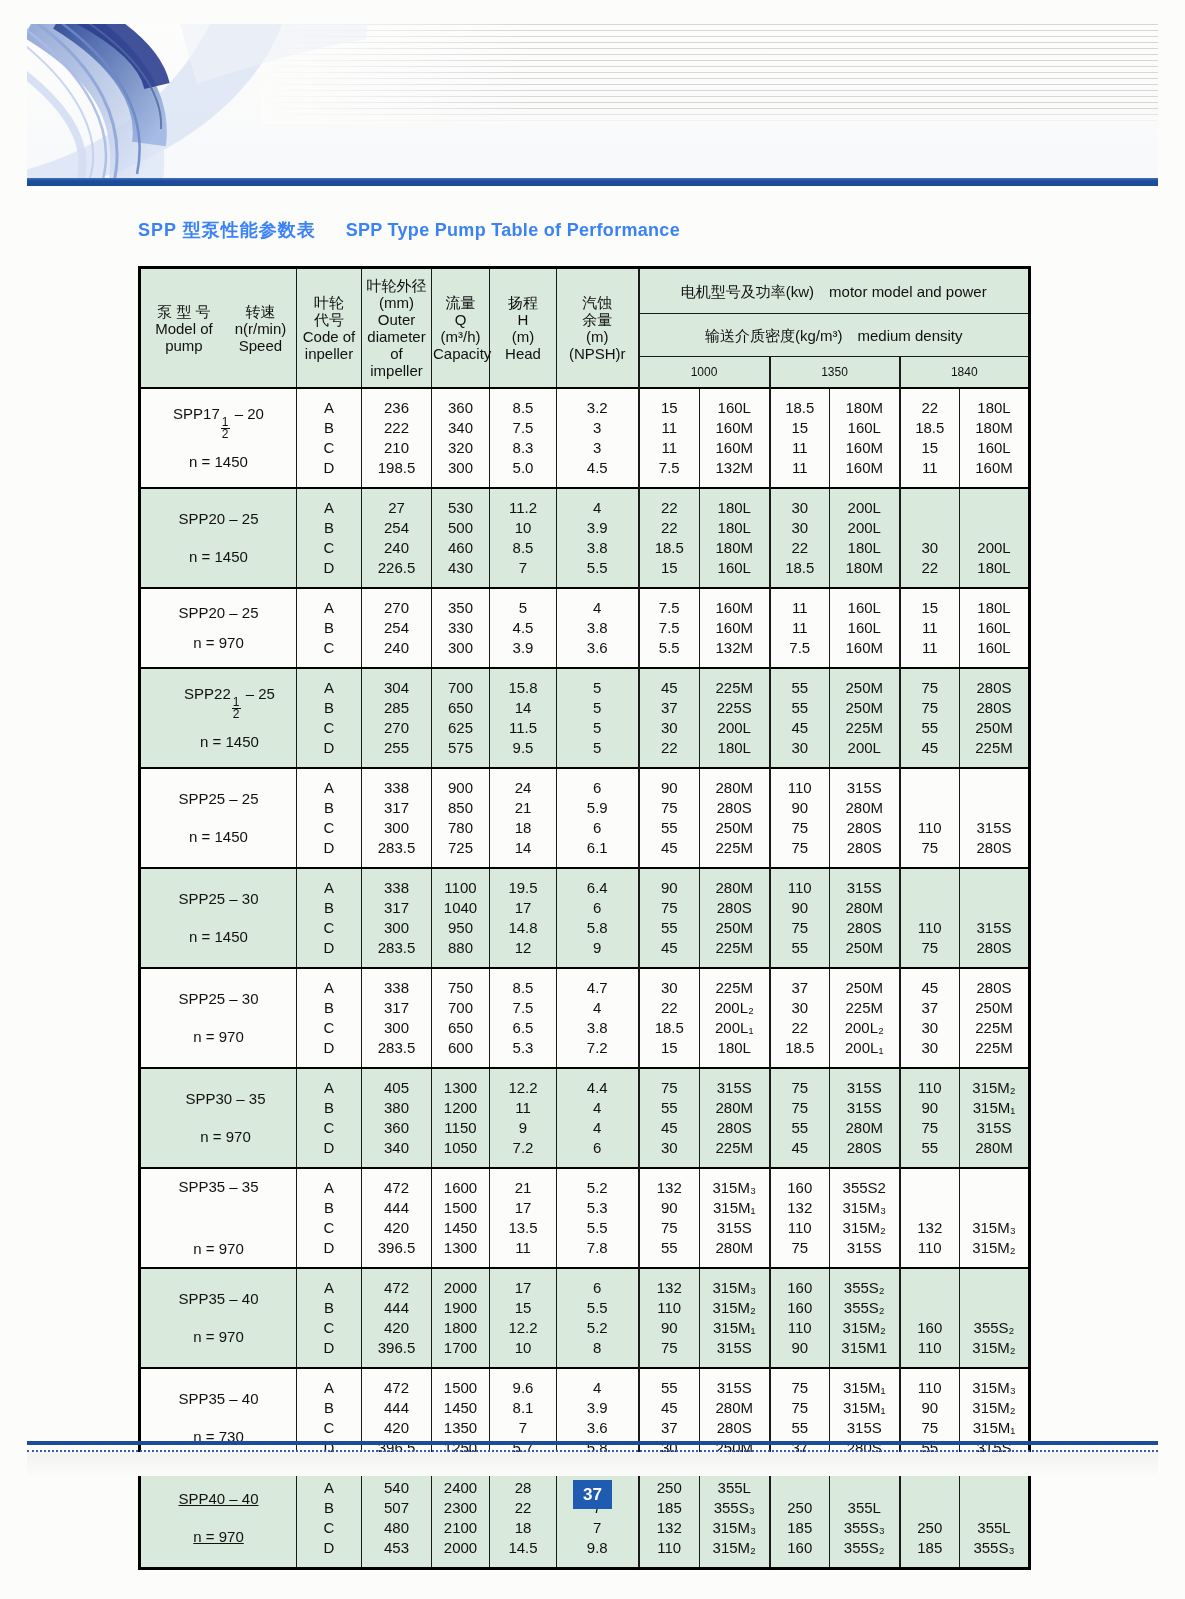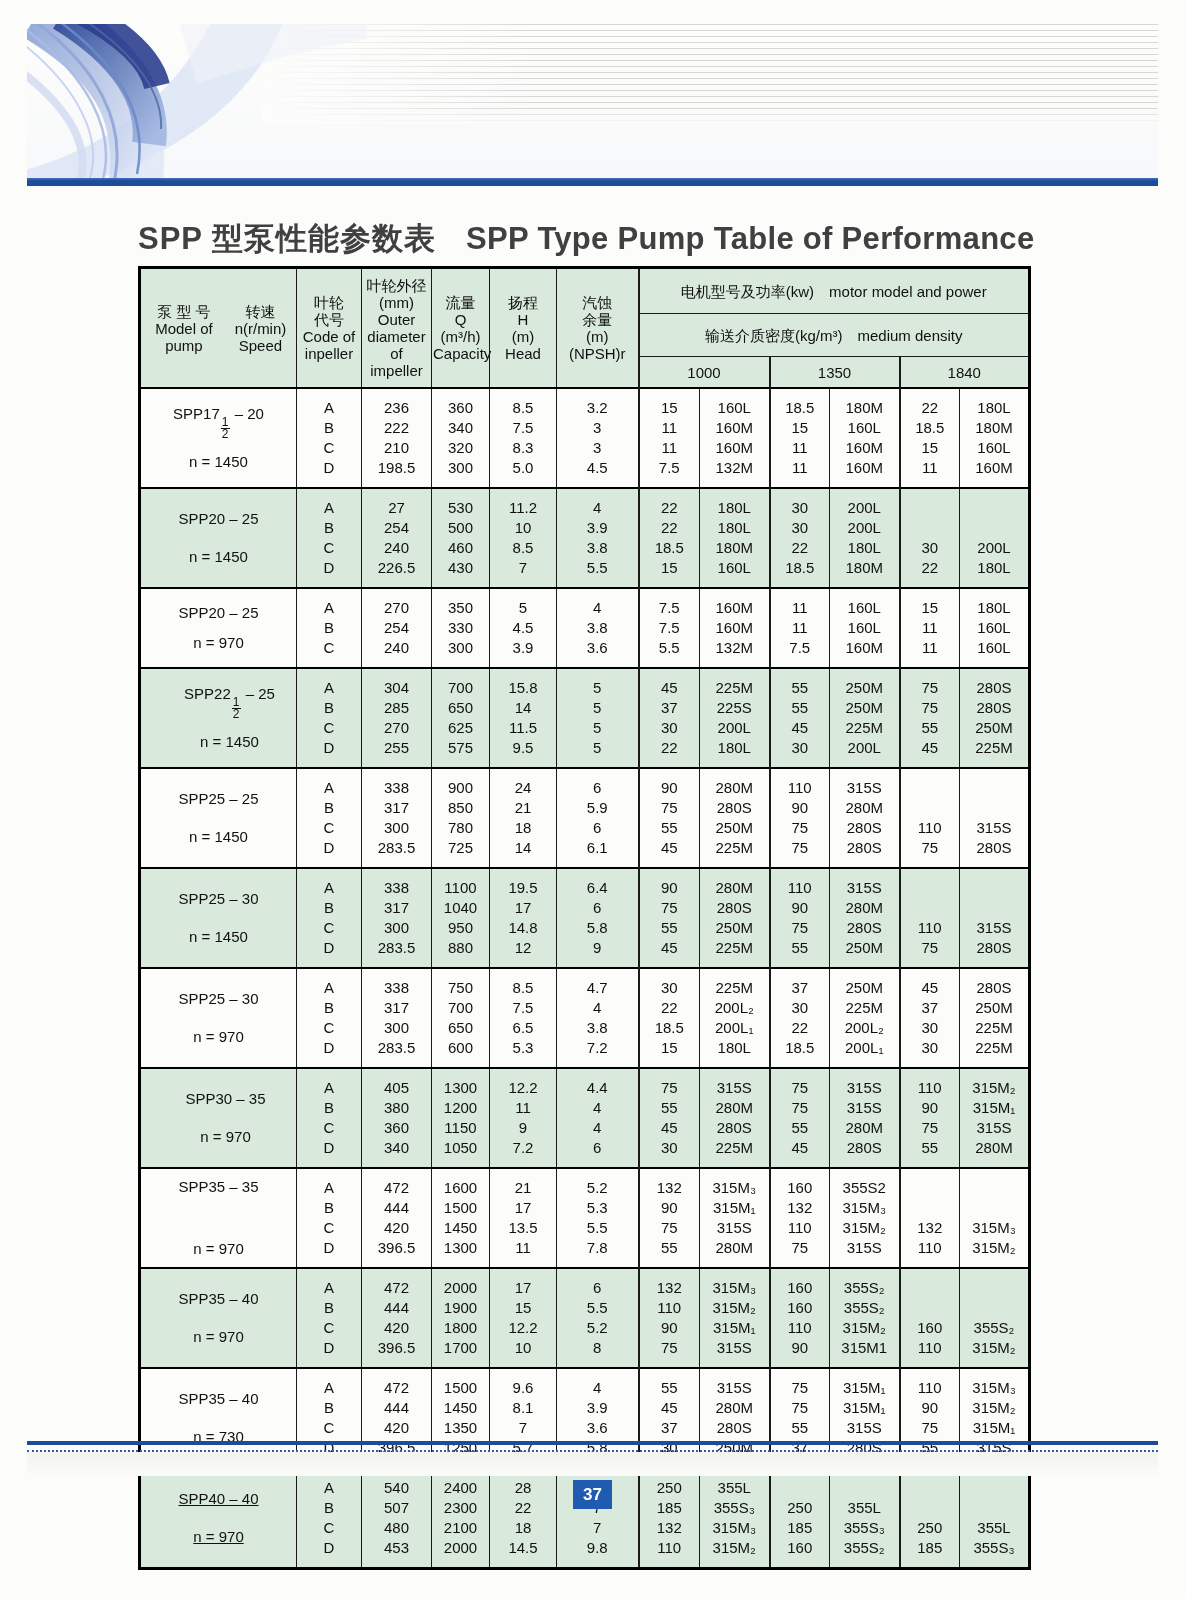--- a/index.html
+++ b/index.html
@@ -23,40 +23,40 @@
       repeating-linear-gradient(180deg,#d8d8d3 0px,#d8d8d3 1px,rgba(255,255,255,0) 1px,rgba(255,255,255,0) 6px);
   }
   .banner .swirl { position:absolute; left:0; top:0; }
   .banner .bar {
     position:absolute; left:0; bottom:0; width:100%; height:8px;
     background:linear-gradient(180deg,#4a6db8 0%,#1c4d9b 35%,#1c4d9b 100%);
   }
   
   .title {
     position:absolute; left:138px; top:218px;
-    font-size:31px; font-weight:bold; color:#404040; letter-spacing:0.3px;
+    font-size:18px; font-weight:bold; color:#3b82f6; letter-spacing:0.3px;
     white-space:nowrap;
   }
   .title .zh { margin-right:30px; letter-spacing:1px; }
   
   table.perf {
     position:absolute; left:138px; top:266px; width:890px;
     border-collapse:collapse; table-layout:fixed;
     border:3px solid #000;
   }
   .perf th, .perf td {
     border:1px solid #1a1a1a; text-align:center; vertical-align:middle;
     padding:0; font-weight:normal;
   }
   .perf thead th {
     background:#d9e9dc; font-size:15px; line-height:17px; padding:2px 1px;
   }
   .perf thead tr.r-motor th.motor-span { height:40px; }
   .perf thead tr.r-density th { height:38px; }
-  .perf thead tr.r-nums th { height:26px; font-size:15px; }
+  .perf thead tr.r-nums th { height:26px; font-size:12px; }
   .perf thead { border-bottom:2px solid #000; }
   .perf tbody tr { border-top:2px solid #000; }
   .perf tbody td { font-size:15px; line-height:20px; padding:3px 0; }
   .perf tbody tr.shade td { background:#d9e9dc; }
   .thickL { border-left-width:2px !important; }
   .cell-stack div { height:20px; }
   .hdr-stack { display:flex; flex-direction:column; justify-content:center; }
   .model-inner { display:flex; flex-direction:column; justify-content:space-evenly; }
   .model-hdr { display:flex; flex-direction:row; justify-content:space-evenly; height:104px; }
   .frac {

